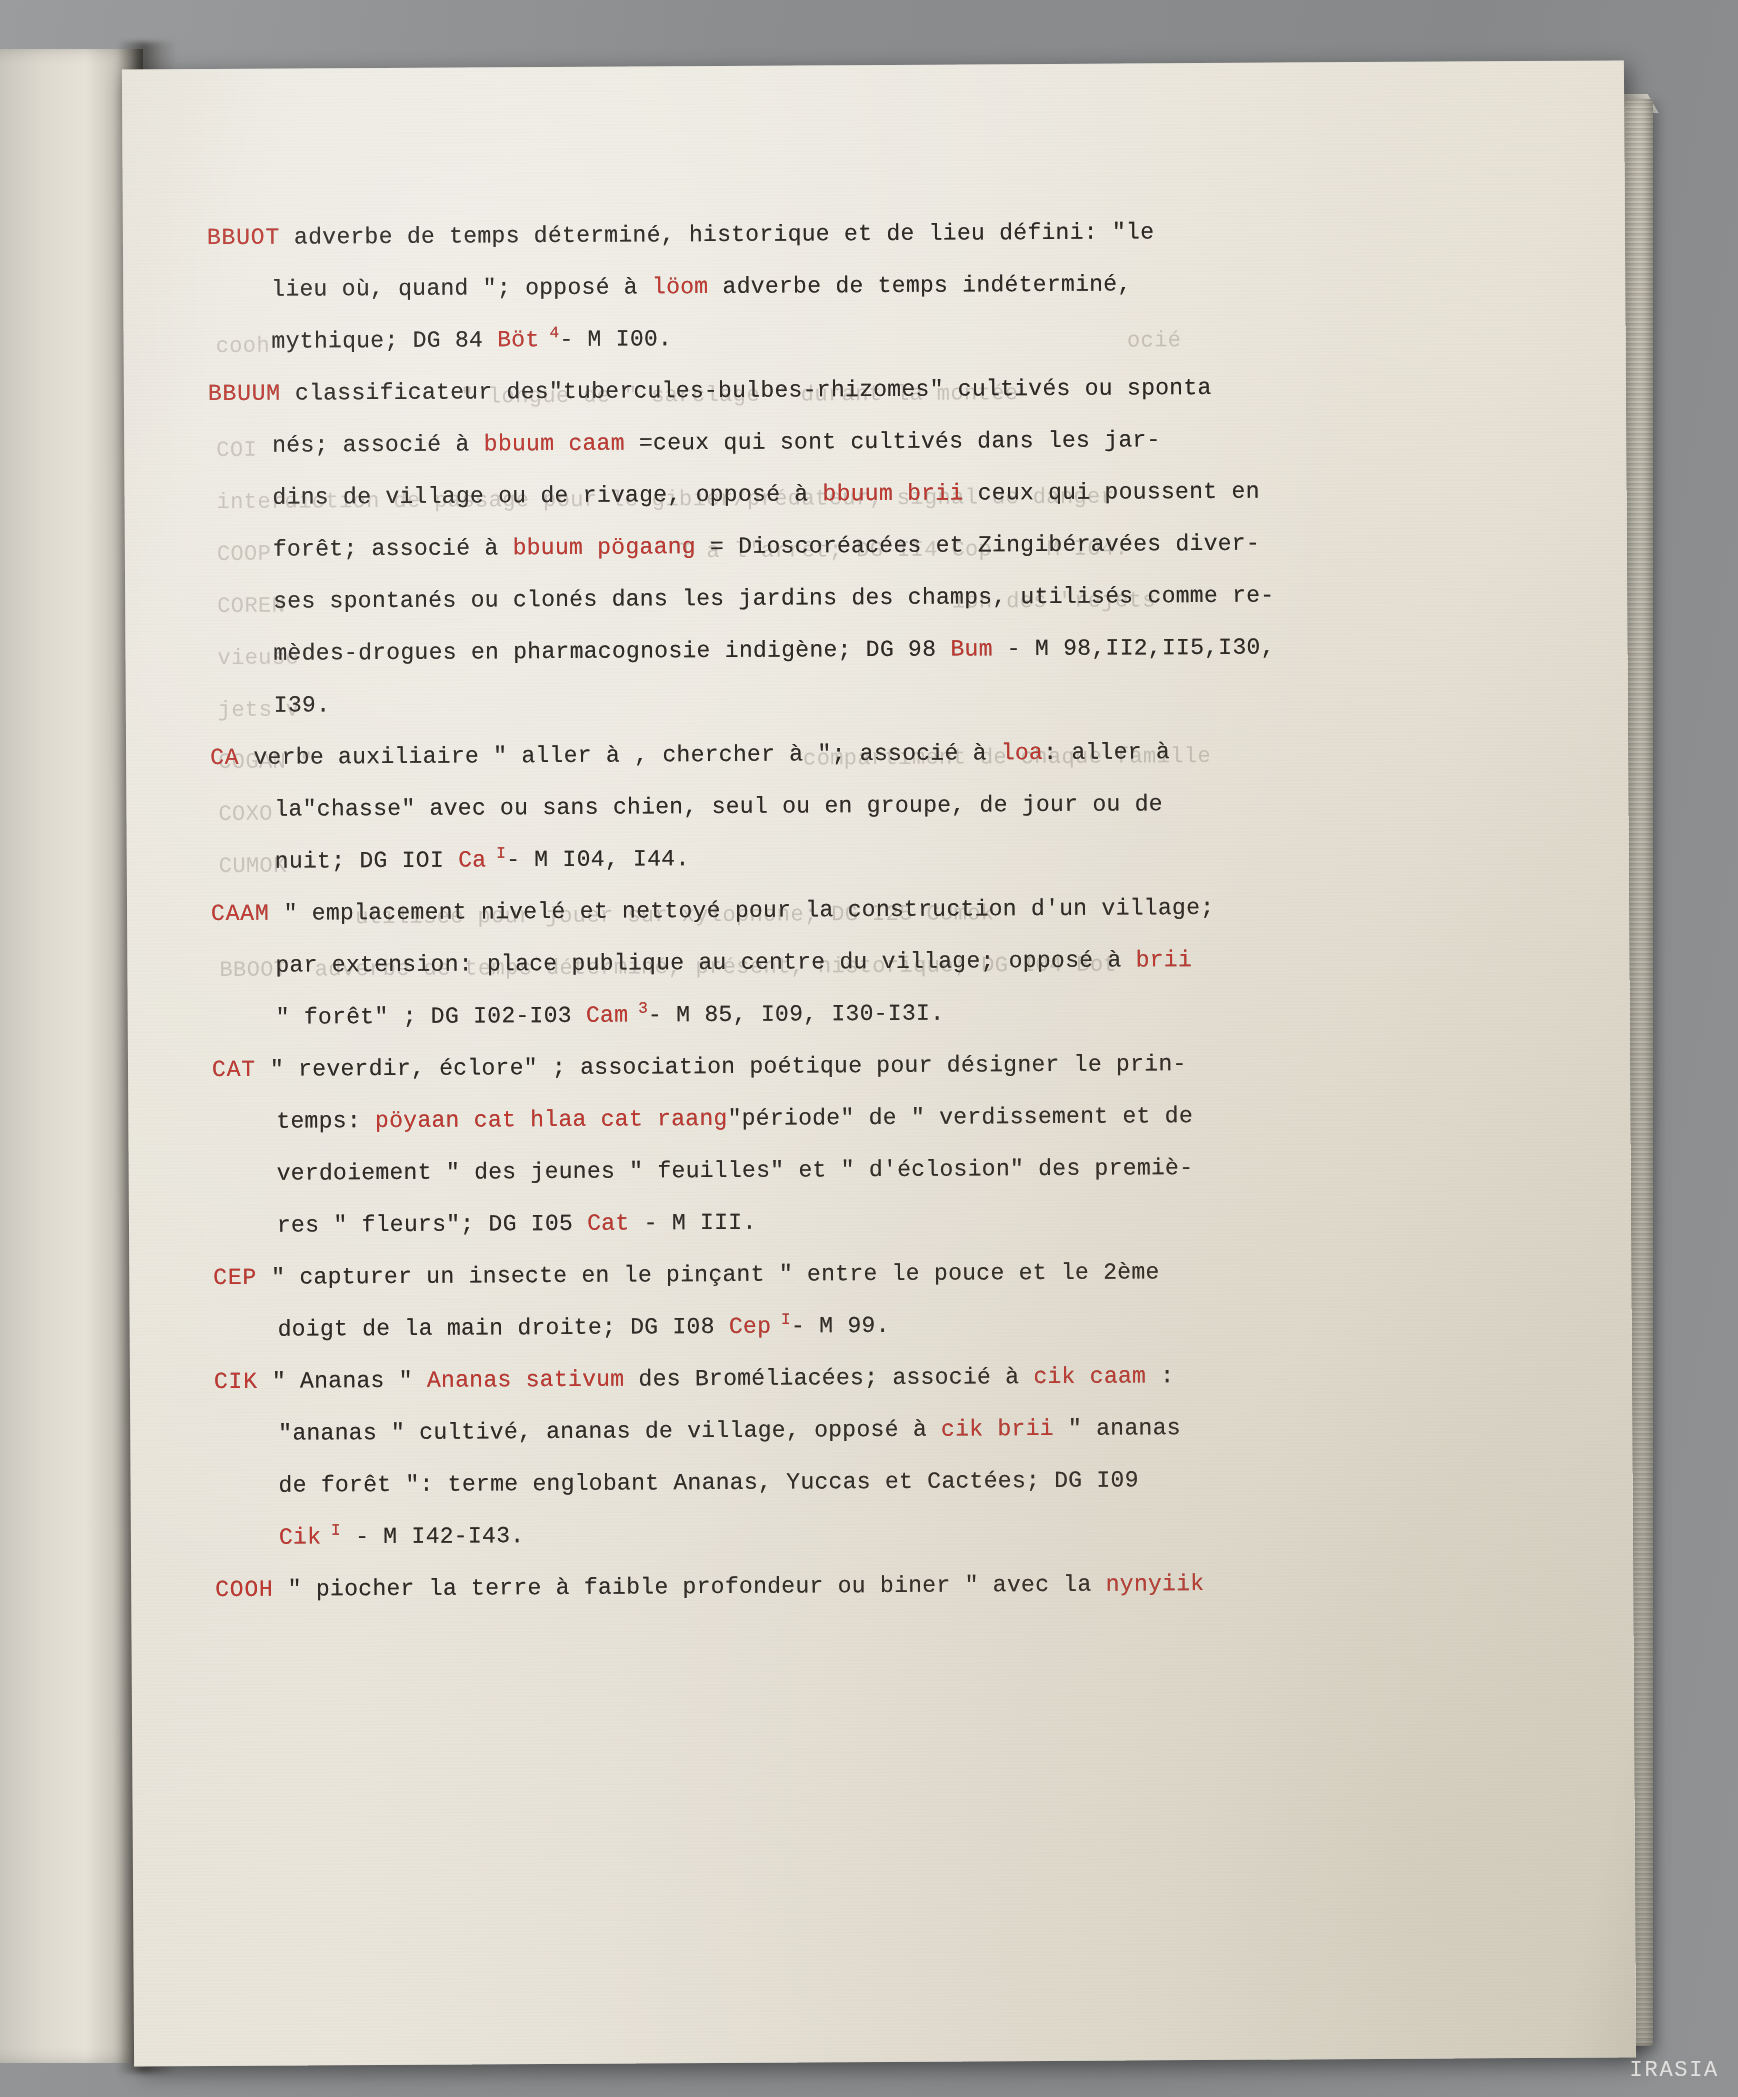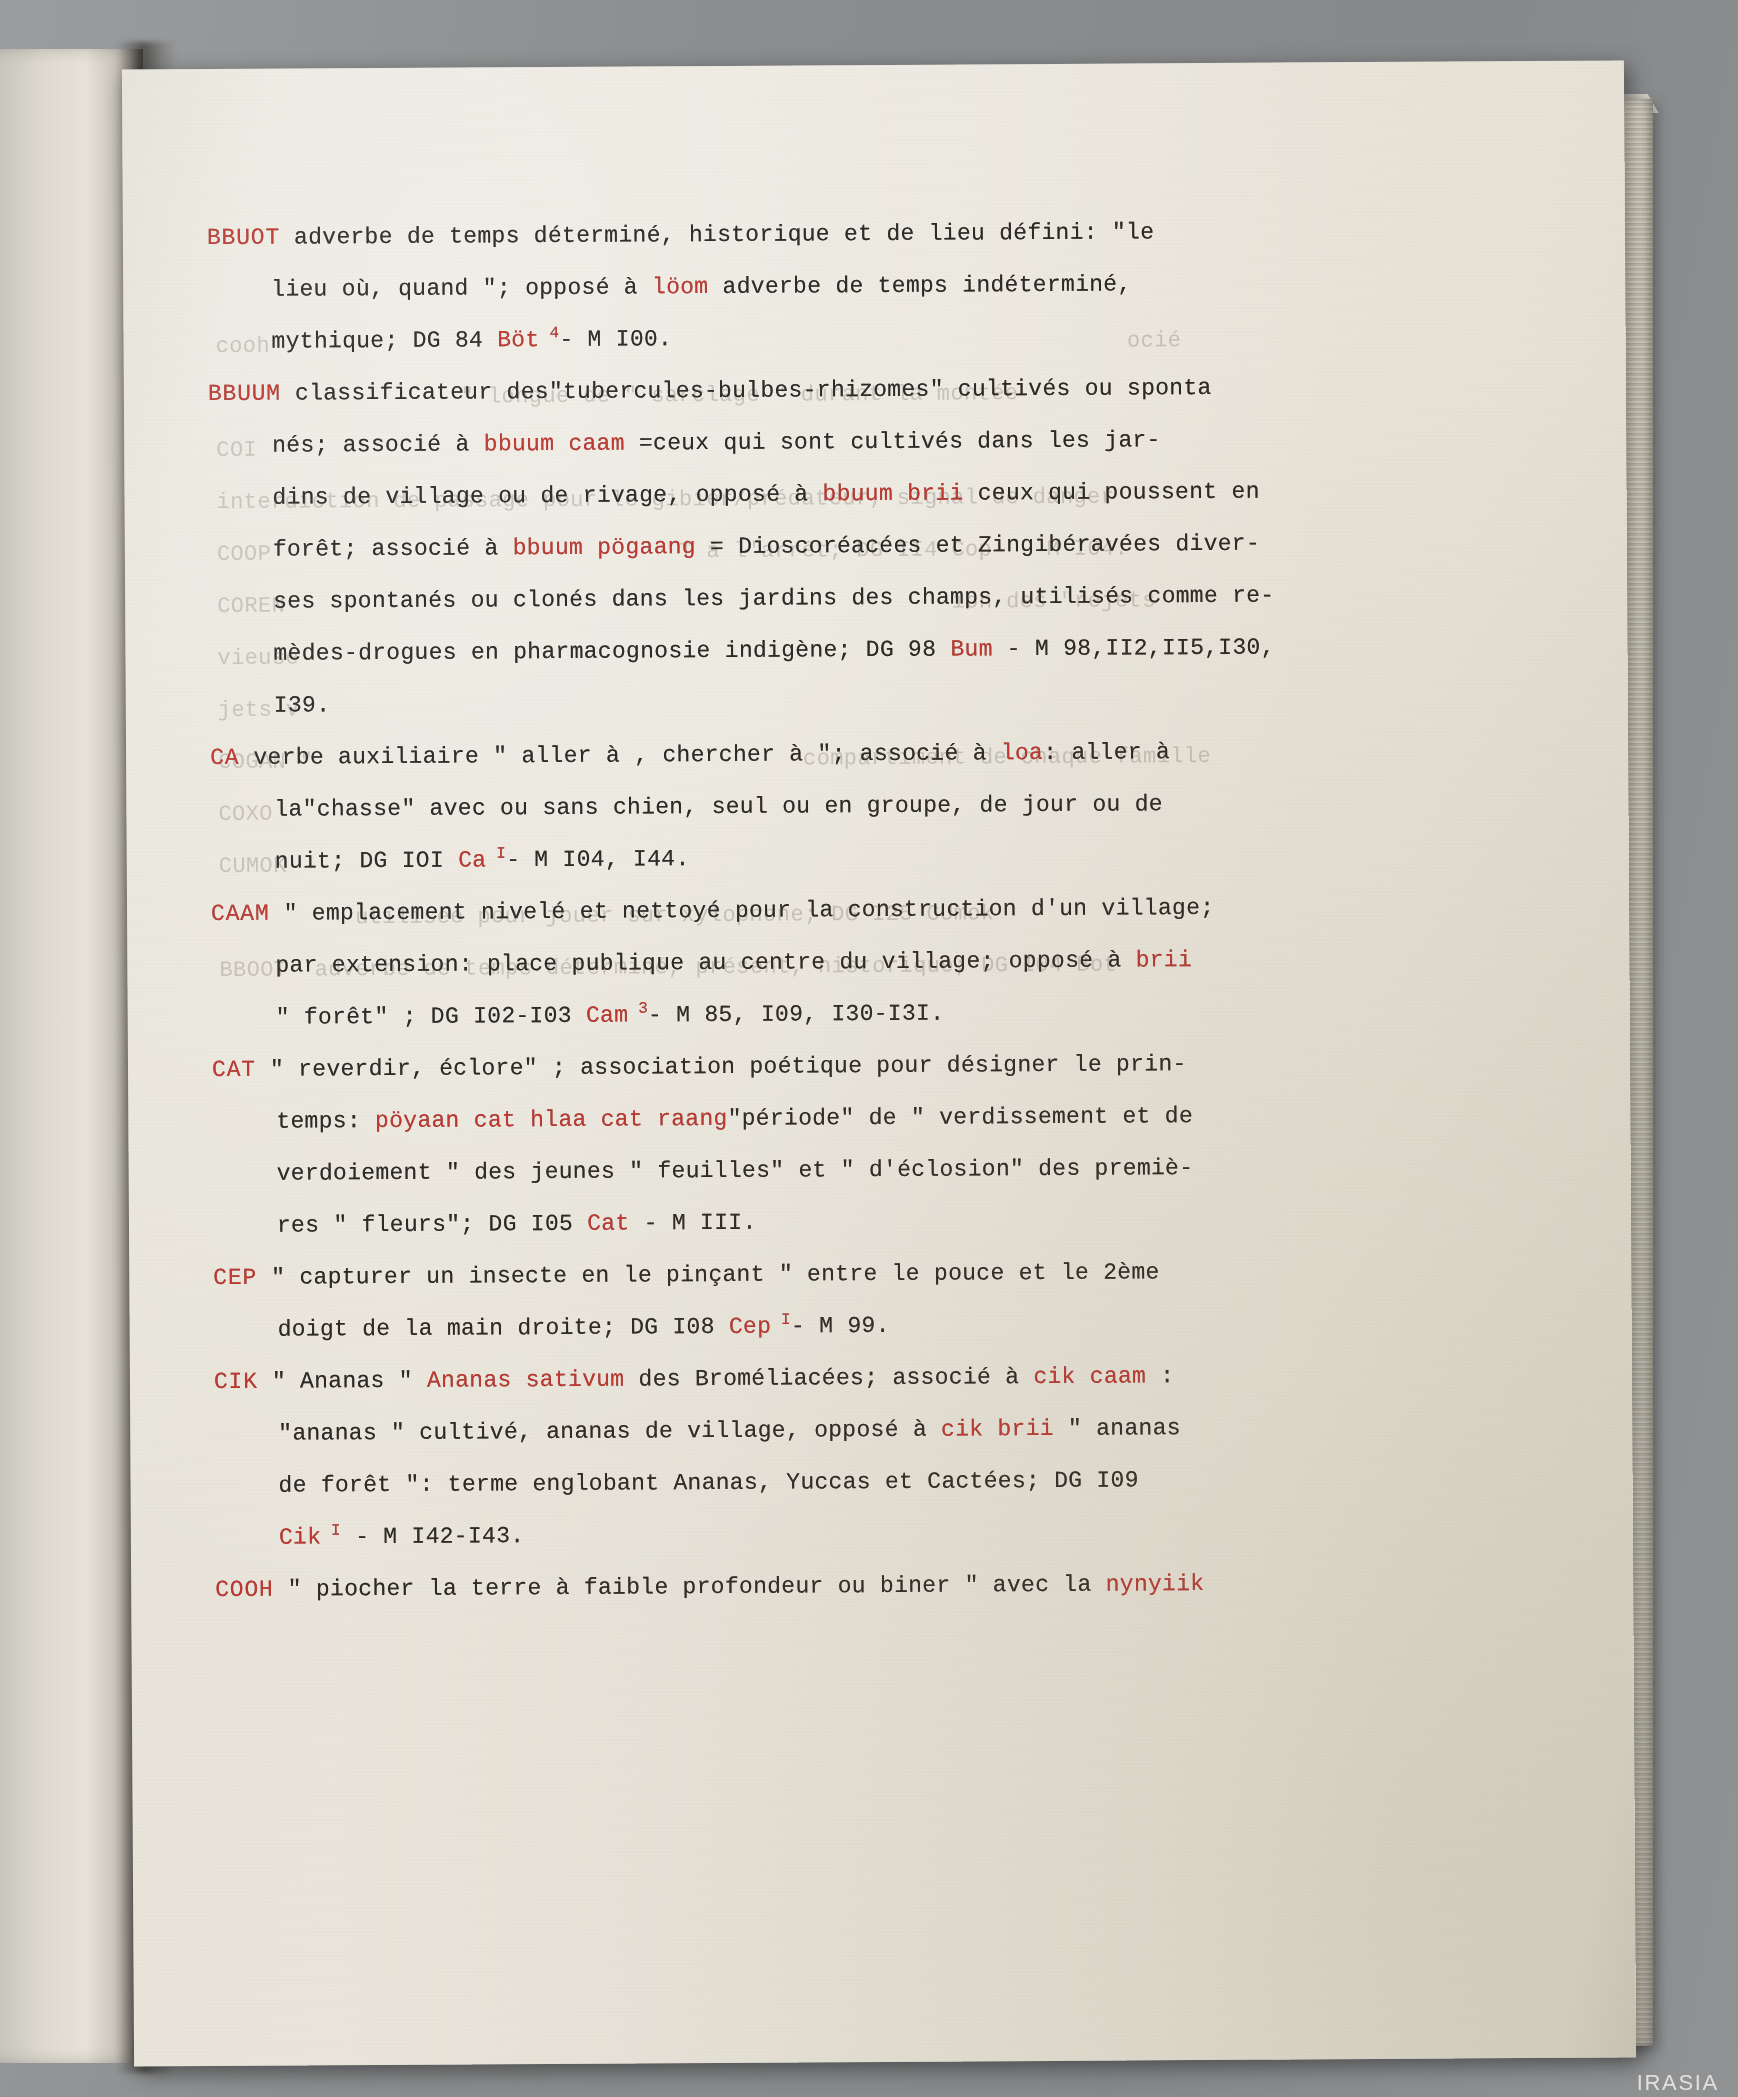--- a/index.html
+++ b/index.html
@@ -142,23 +142,23 @@
     width: 1502px; height: 1997px;
     background: linear-gradient(120deg, rgba(255,255,255,0.10) 0%, rgba(255,255,255,0.02) 30%, rgba(255,255,255,0.00) 60%);
     pointer-events: none;
     transform: rotate(-0.35deg);
   }
 
   
   #watermark {
     position: absolute;
     right: 20px;
-    bottom: 2px;
+    bottom: 15px;
     color: #e9e7e4;
-    font-family: Liberation Sans, sans-serif;
+    font-family: Liberation Mono, monospace;
     font-size: 22px;
     letter-spacing: 1.7px;
     opacity: .92;
   }
 </style>
 </head>
 <body>
 
 <div id="scene">
 

